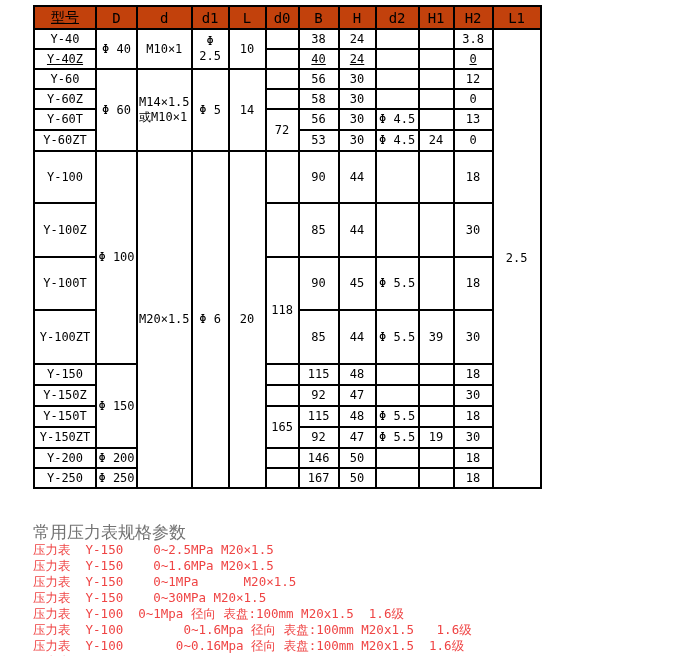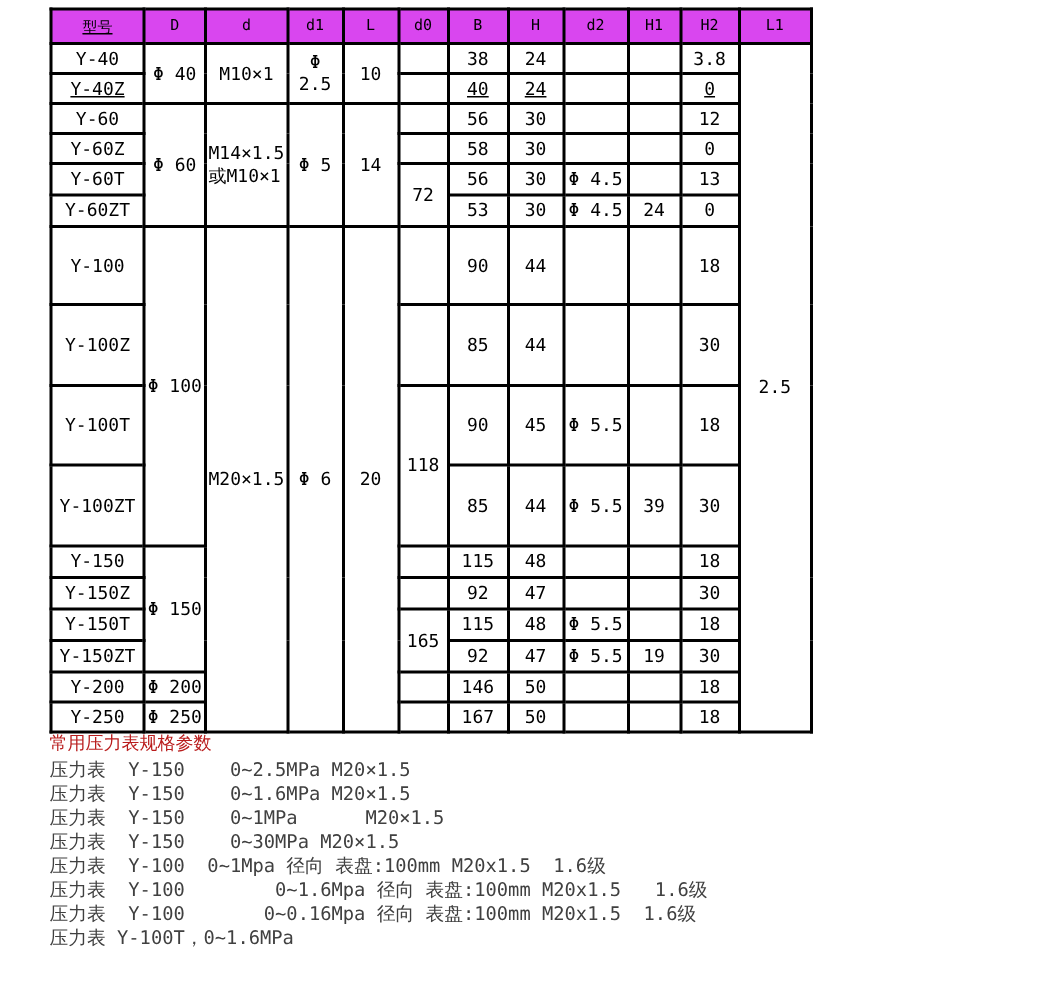--- a/index.html
+++ b/index.html
@@ -25,49 +25,50 @@
   table.spec th, table.spec td {
     border: 2px solid #000000;
     padding: 0 1px;
     text-align: center;
     vertical-align: middle;
     font-weight: normal;
     color: #000000;
     overflow: visible;
   }
   table.spec th {
-    background: #d946ef;
-    font-size: 10px;
+    background: #c2410c;
+    font-size: 14px;
     height: 21px;
   }
   table.spec th.u { text-decoration: underline; }
   table.spec td {
     font-size: 12px;
     white-space: pre-line;
     line-height: 1.25;
   }
   table.spec td.left { text-align: left; }
   .notes {
     position: absolute;
     left: 33px;
     top: 488px;
     width: 640px;
   }
   .notes-title {
-    color: #b91c1c;
-    font-size: 12px;
+    color: #737373;
+    font-size: 17px;
     line-height: 15px;
     height: 17px;
     white-space: pre;
+    margin-top: 37px;
   }
   .spec-line {
     font-size: 12.5px;
     line-height: 16px;
     height: 16px;
-    color: #404040;
+    color: #ef4444;
     white-space: pre;
   }
 </style>
 </head>
 <body>
 
 <div class="page">
 
   <table class="spec" id="spec-table">
     <colgroup id="spec-cols">

